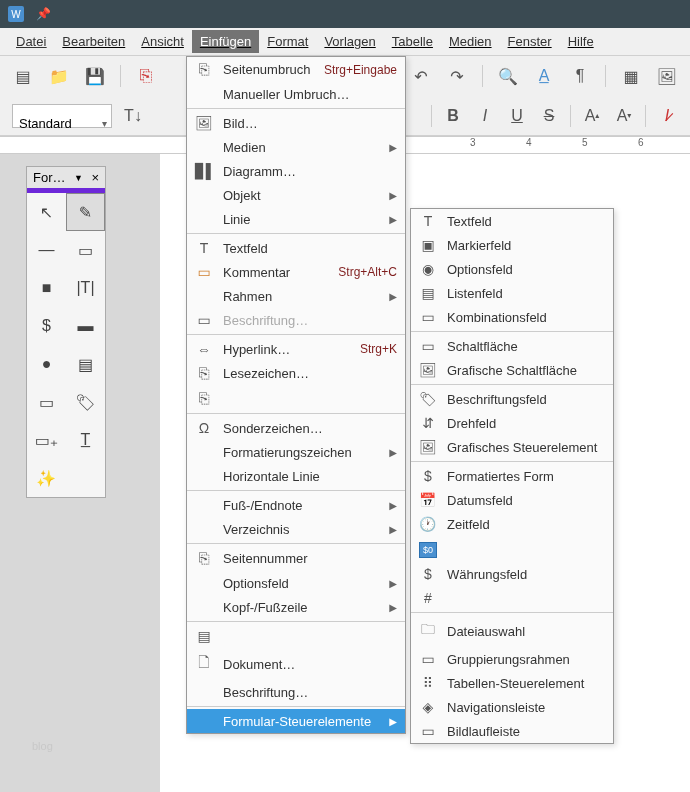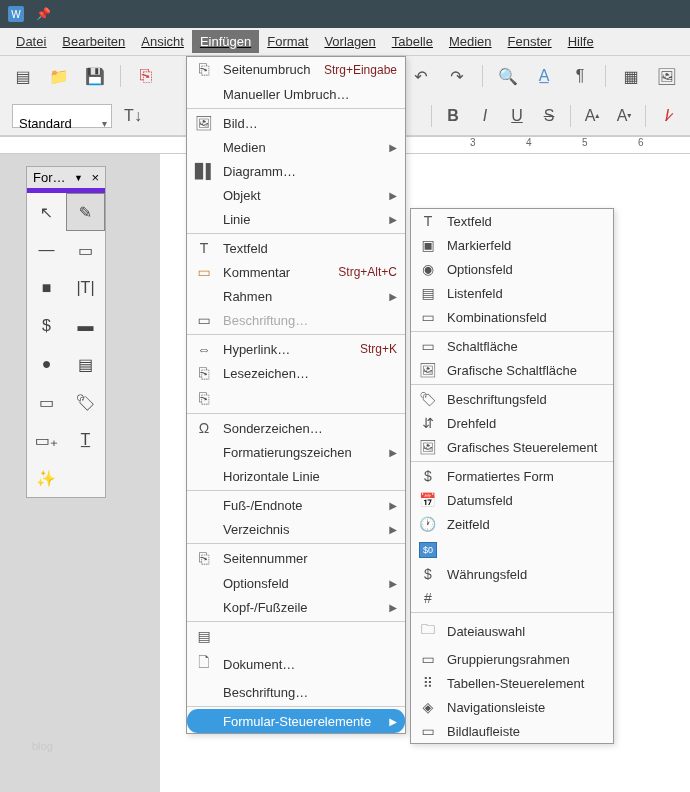--- a/index.html
+++ b/index.html
@@ -21,21 +21,21 @@
 .sidebar-panel { position: absolute; left: 26px; top: 12px; width: 80px; background: #f5f5f5; border: 1px solid #aaa; z-index: 1; }
 .sidebar-title { background: #e5e5e5; padding: 3px 6px; display: flex; justify-content: space-between; align-items: center; border-bottom: 5px solid #6d28d9; font-size: 11px; }
 .sidebar-grid { display: grid; grid-template-columns: 1fr 1fr; }
 .sidebar-cell { height: 38px; display: flex; align-items: center; justify-content: center; color: #444; font-size: 16px; }
 .sidebar-cell.active { background: #ddd; border: 1px solid #888; }
 .doc-bg { position: absolute; left: 160px; top: 0; right: 0; bottom: 0; background: #fff; }
 .dropdown { position: absolute; background: #fafafa; border: 1px solid #999; box-shadow: 2px 2px 6px rgba(0,0,0,.15); z-index: 10; }
 .dropdown.main { left: 186px; top: 56px; width: 220px; }
 .dropdown.sub { left: 410px; top: 208px; width: 204px; }
 .dd-item { display: flex; align-items: center; padding: 4px 8px; gap: 10px; color: #333; min-height: 24px; }
-.dd-item.highlight { background: #3a9be0; color: #fff; border-radius: 11px; }
+.dd-item.highlight { background: #3a9be0; color: #fff; }
 .dd-item.disabled { color: #aaa; }
 .dd-icon { width: 18px; text-align: center; color: #555; font-size: 14px; flex-shrink: 0; }
 .dd-label { flex: 1; white-space: nowrap; }
 .dd-shortcut { color: #7f1d1d; font-size: 12px; }
 .dd-arrow { color: #666; font-size: 10px; }
 .dd-sep { height: 1px; background: #ccc; margin: 2px 0; }
 .u { text-decoration: underline; }
 .sub .dd-icon { color: #555; }
 .sub-icon-box { width: 18px; height: 16px; border: 1px solid #666; display:inline-flex; align-items:center; justify-content:center; font-size:9px; }
 .watermark { position: absolute; left: 32px; bottom: 40px; color: #c8c8c8; font-size: 11px; }

